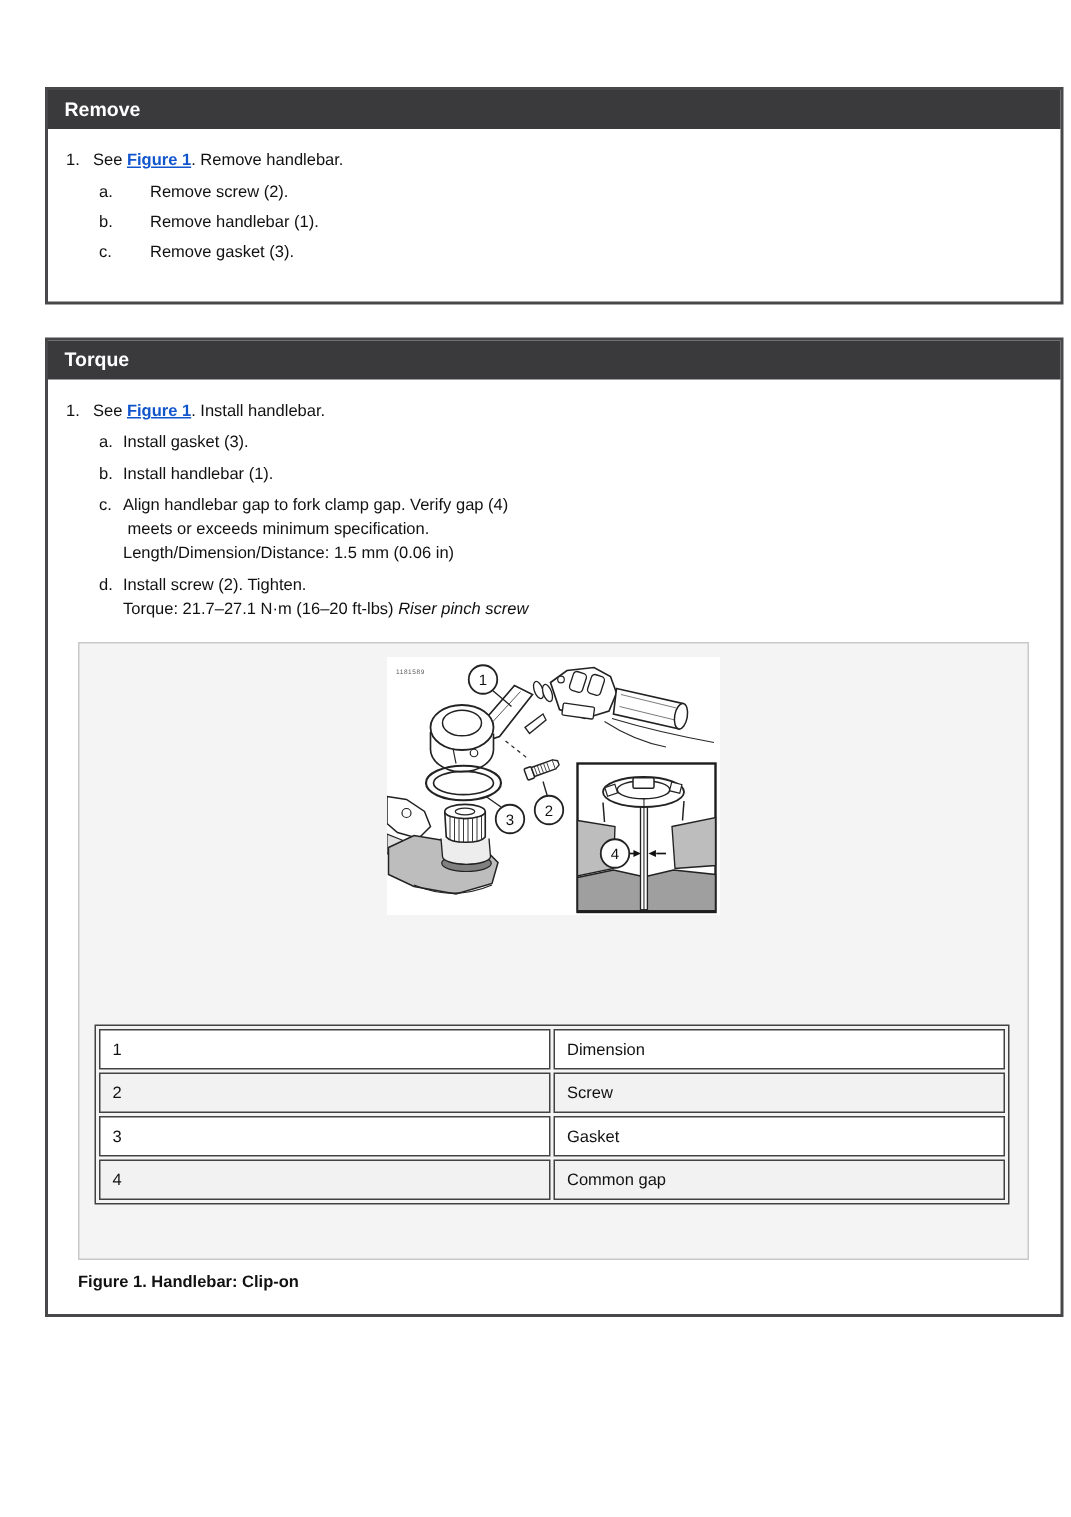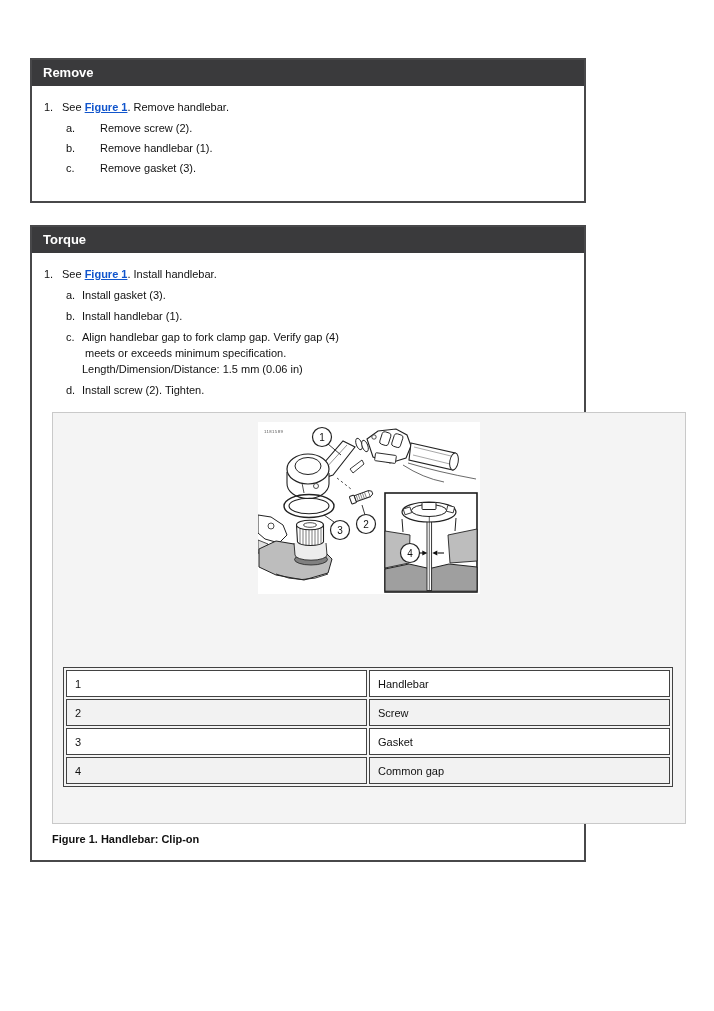--- a/index.html
+++ b/index.html
@@ -7,21 +7,21 @@
   body {
     width: 714px; height: 1011px;
     background: #ffffff;
     font-family: "Liberation Sans", sans-serif;
     color: #111;
     position: relative;
     overflow: hidden;
   }
   .section {
     margin-left: 30px;
-    width: 556px;
+    width: 679px;
     border: 2px solid #48484a;
     background: #fff;
   }
   .section-remove { margin-top: 58px; }
   .section-install { margin-top: 22px; }
   .section-header {
     background: #3a3a3c;
     color: #fff;
     font-size: 13px;
     font-weight: bold;
@@ -130,20 +130,21 @@
       <span class="sub-lines">
         <div class="sub-line">Align handlebar gap to fork clamp gap. Verify gap (4)</div>
         <div class="sub-line"> meets or exceeds minimum specification.</div>
         <div class="sub-line">Length/Dimension/Distance: 1.5 mm (0.06 in)</div>
       </span>
     </div>
     <div class="sub sub-block">
       <span class="sub-letter">d.</span>
       <span class="sub-lines">
         <div class="sub-line">Install screw (2). Tighten.</div>
+        <div class="sub-line"><span>Torque: 21.7–27.1 N·m (16–20 ft-lbs) </span><i>Riser pinch screw</i></div>
       </span>
     </div>
 
     <div class="figure-panel">
       <div class="figure-image">
         <svg width="222" height="172" viewBox="0 0 222 172">
 
           <text x="6" y="11" font-size="4.3" fill="#555" letter-spacing="0.4">1181589</text>
 
           <path d="M150,41 Q180,50 218,57" fill="none" stroke="#2a2a2a" stroke-width="0.7"></path>
@@ -237,21 +238,21 @@
           <polygon points="174.3,131 179.3,128.6 179.3,133.4" fill="#111"></polygon>
           <circle cx="152" cy="131" r="9.5" fill="#fff" stroke="#222" stroke-width="1.2"></circle>
           <text x="152" y="134.8" font-size="10" text-anchor="middle" fill="#111">4</text>
         </svg>
       </div>
 
       <table class="legend-table">
         <tbody>
             <tr>
           <td class="c1">1</td>
-          <td>Handlebar</td>
+          <td>Dimension</td>
         </tr>
         <tr class="alt">
           <td class="c1">2</td>
           <td>Screw</td>
         </tr>
         <tr>
           <td class="c1">3</td>
           <td>Gasket</td>
         </tr>
         <tr class="alt">

